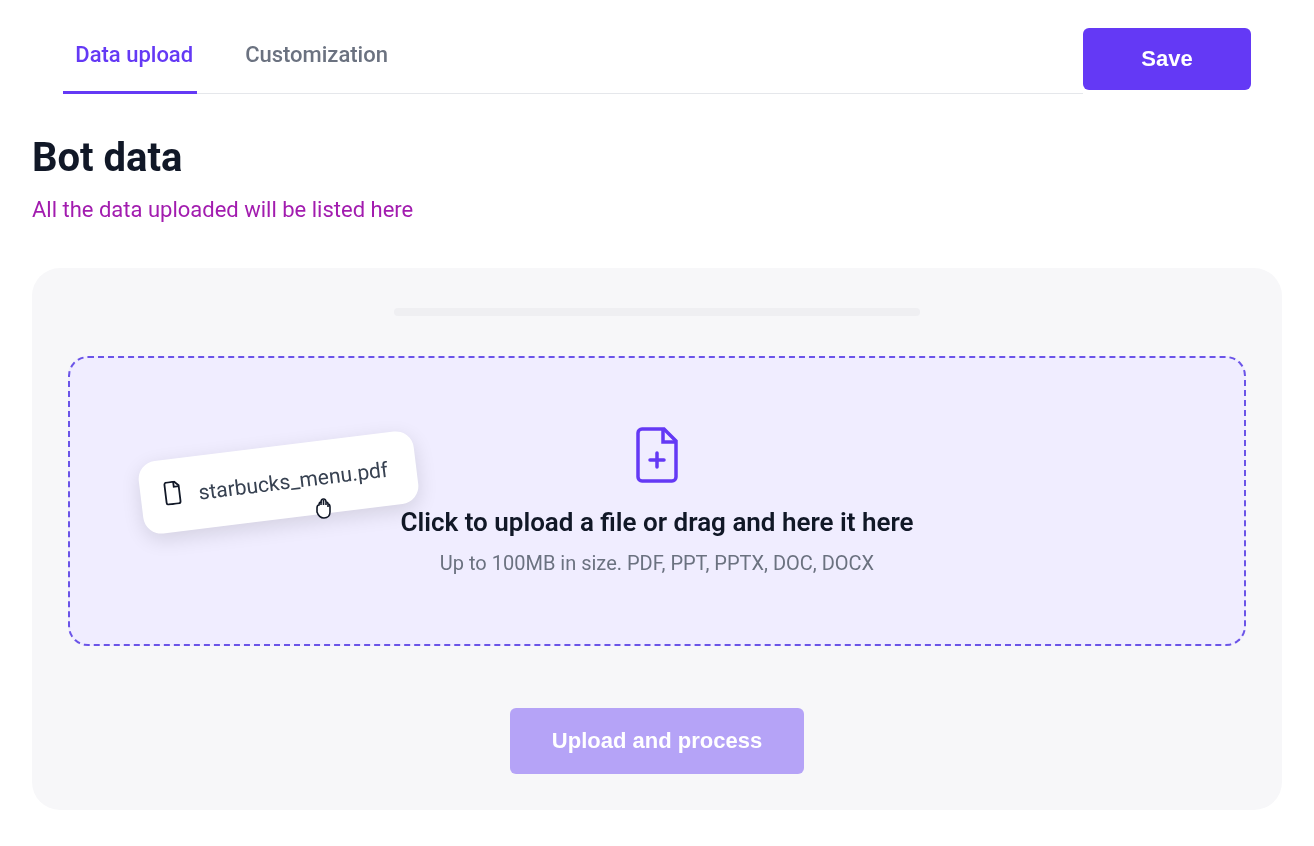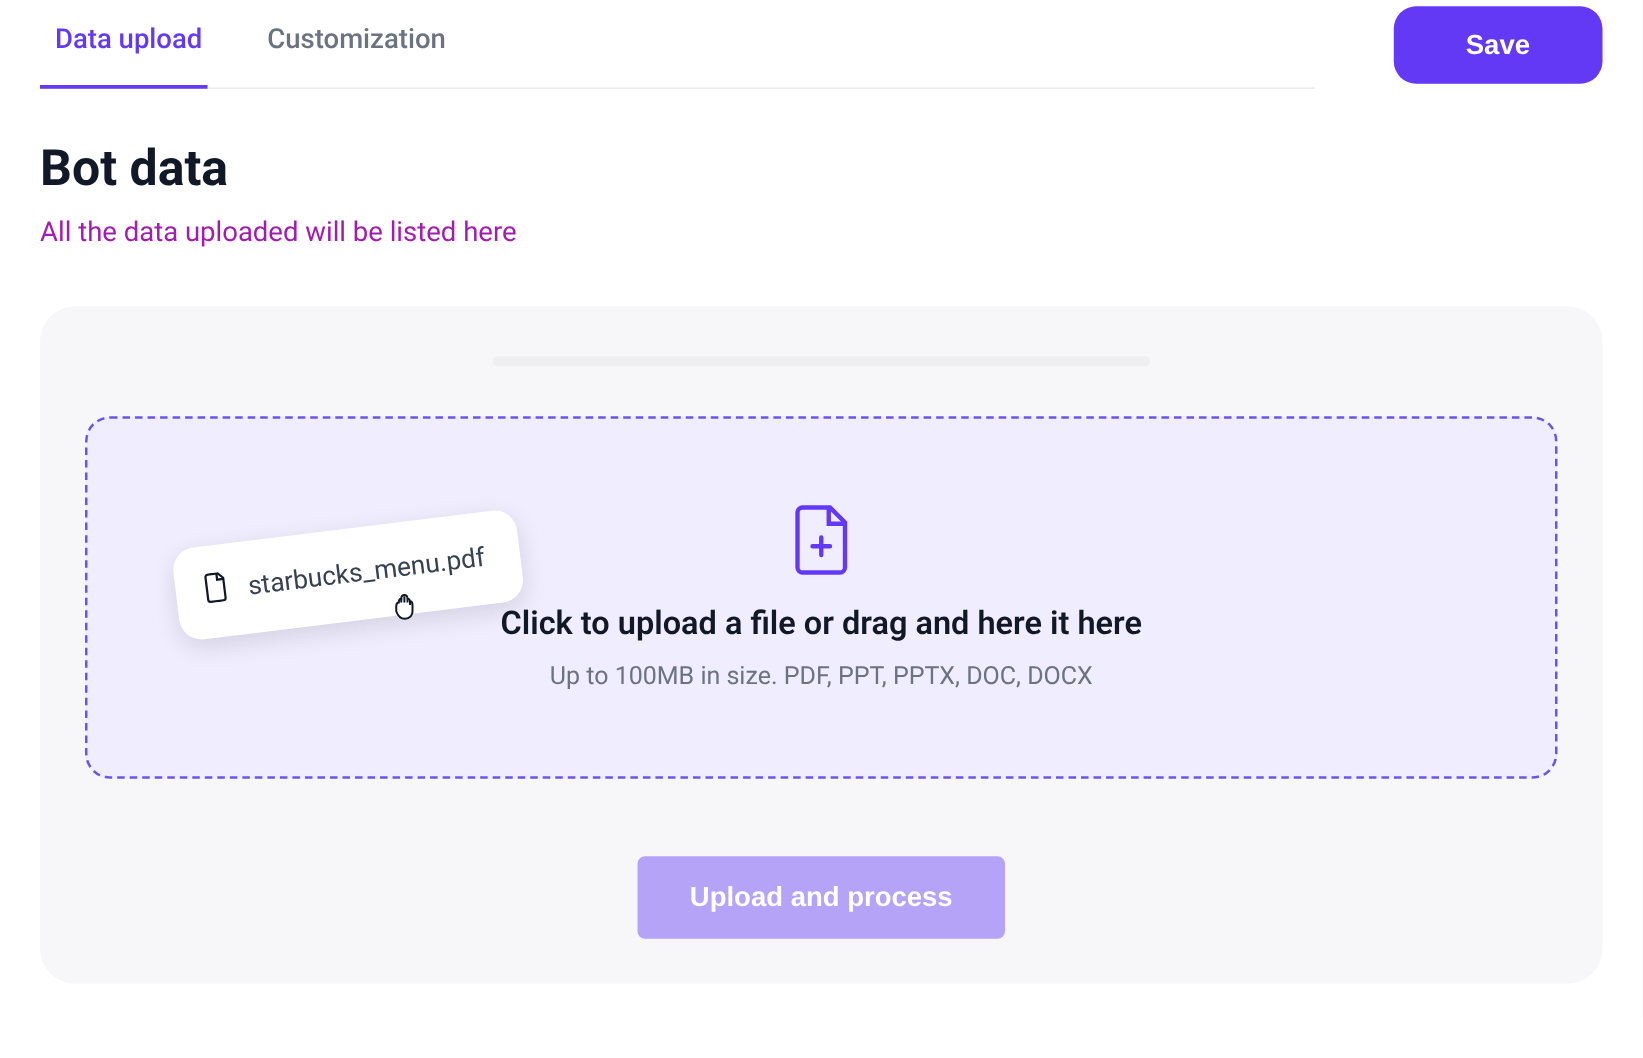--- a/index.html
+++ b/index.html
@@ -9,23 +9,23 @@
     }
     body {
       font-family: -apple-system, BlinkMacSystemFont, 'Segoe UI', Roboto, Helvetica, Arial, sans-serif;
       background: #ffffff;
       width: 1314px;
       height: 846px;
       padding: 0 32px;
     }
     .header {
       display: flex;
-      justify-content: space-between;
+      justify-content: center;
       align-items: flex-start;
-      padding-top: 1px;
+      padding-top: 24px;
     }
     .tabs {
       display: flex;
       gap: 36px;
       border-bottom: 1px solid #e5e7eb;
       width: 1020px;
     }
     .tab {
       padding: 18px 4px 24px 12px;
       font-size: 22px;
@@ -36,21 +36,21 @@
       font-weight: 500;
     }
     .tab.active {
       color: #6439f5;
       border-bottom-color: #6439f5;
     }
     .save-btn {
       background: #6439f5;
       color: #ffffff;
       border: none;
-      border-radius: 18px;
+      border-radius: 6px;
       padding: 18px 58px;
       font-size: 22px;
       font-weight: 600;
       cursor: pointer;
       margin-top: 4px;
     }
     .page-header {
       margin-top: 40px;
       margin-left: 0px;
     }

